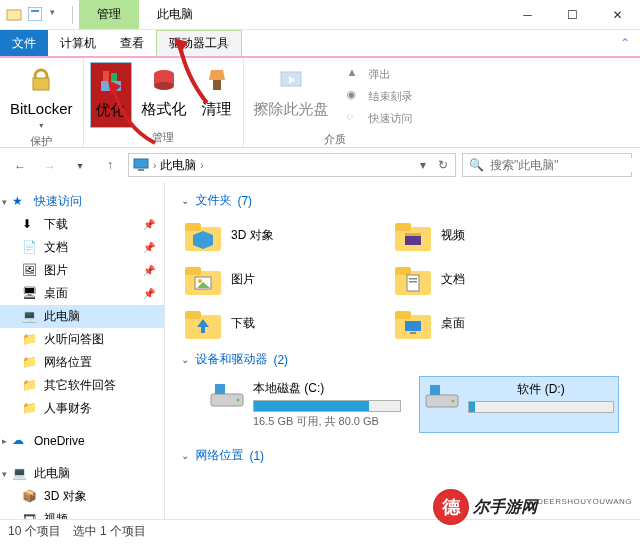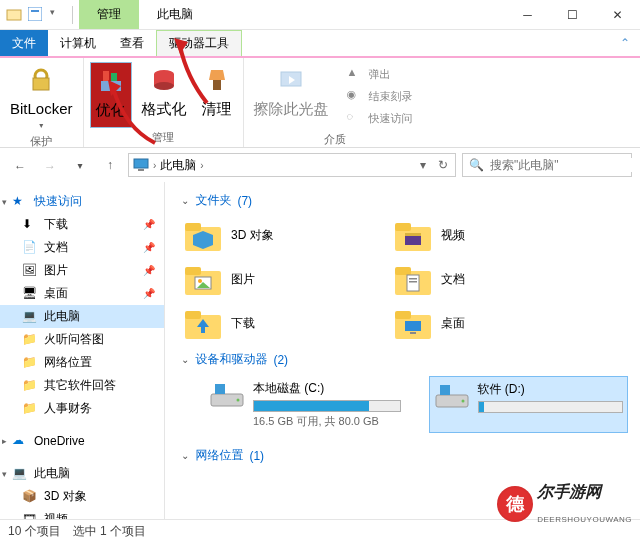--- a/index.html
+++ b/index.html
@@ -46,35 +46,35 @@
 .side-item .sicon { width: 16px; height: 16px; flex-shrink: 0; }
 .side-item .pin { margin-left: auto; color: #999; font-size: 10px; }
 .side-item .expand { position: absolute; left: 2px; font-size: 9px; color: #666; }
 .main { flex: 1; padding: 4px 12px; overflow: hidden; }
 .section-header { display: flex; align-items: center; gap: 6px; color: #0066cc; font-size: 12px; padding: 6px 0 4px 4px; cursor: pointer; }
 .section-header .chev { font-size: 10px; color: #555; }
 .folder-grid { display: flex; flex-wrap: wrap; }
 .folder-item { width: 210px; display: flex; align-items: center; gap: 8px; padding: 4px 6px; }
 .folder-item .ficon { width: 40px; height: 36px; display: flex; align-items: center; justify-content: center; }
 .folder-item .flabel { font-size: 12px; }
-.drive-grid { display: flex; gap: 24px; padding: 4px 0 8px 28px; }
+.drive-grid { display: flex; gap: 14px; padding: 4px 0 8px 28px; }
 .drive-item { width: 200px; display: flex; gap: 8px; padding: 4px; }
-.drive-item.selected { background: #cde8ff; border: 1px solid #7abdf3; }
+.drive-item.selected { background: #cde8ff; border: 1px solid #7abdf3; text-align: center; }
 .drive-item .dicon { width: 36px; height: 32px; }
 .drive-info { flex: 1; }
 .drive-name { font-size: 12px; margin-bottom: 3px; }
 .drive-bar { height: 12px; border: 1px solid #b0b0b0; background: #eee; margin-bottom: 2px; position: relative; }
 .drive-fill { height: 100%; background: #26a0da; }
 .drive-sub { font-size: 11px; color: #666; }
 .net-grid { display: flex; padding: 4px 0 0 28px; }
 .net-item { display: flex; align-items: center; gap: 8px; padding: 4px; }
 .statusbar { height: 24px; border-top: 1px solid #e5e5e5; display: flex; align-items: center; padding: 0 8px; font-size: 12px; color: #444; gap: 12px; }
 .watermark { position: absolute; right: 8px; bottom: 22px; display: flex; align-items: center; gap: 4px; }
 .wm-badge { width: 36px; height: 36px; background: radial-gradient(circle,#e03030 60%,#b02020 100%); border-radius: 50%; display: flex; align-items: center; justify-content: center; color: #fff; font-size: 18px; font-weight: bold; }
-.wm-text { display: flex; flex-direction: column; line-height: 1.1; gap: 16px; }
+.wm-text { display: flex; flex-direction: row; line-height: 1.1; }
 .wm-cn { font-size: 16px; font-weight: bold; color: #222; font-style: italic; }
 .wm-en { font-size: 8px; color: #666; letter-spacing: 0.5px; }
 svg { display: block; }
 .arrow-ann { position: absolute; pointer-events: none; }
 </style>
 </head>
 <body>
 
 <div class="titlebar">
   <div class="qat">

